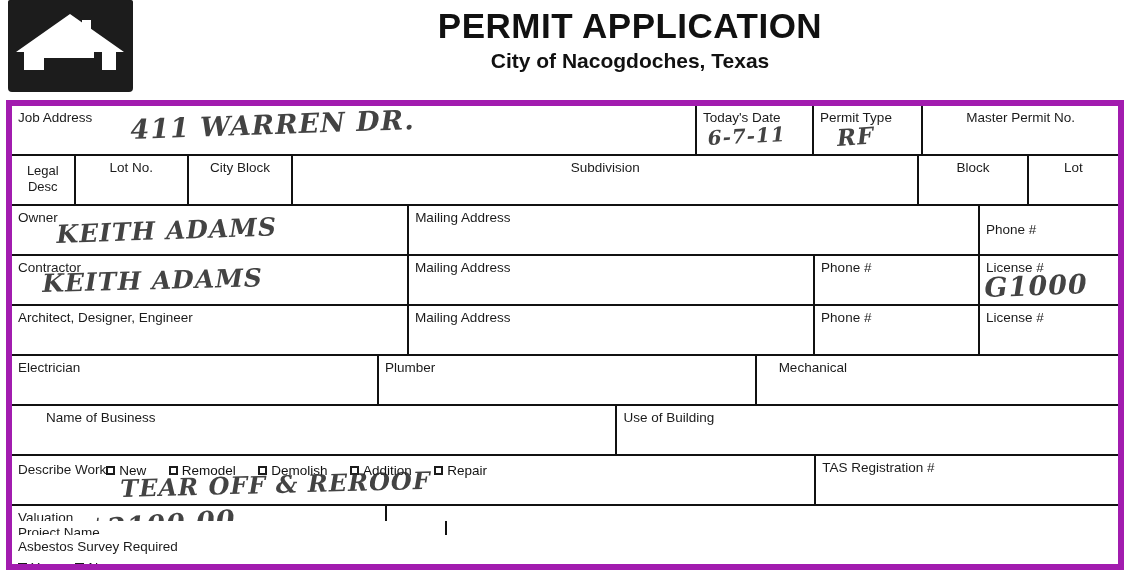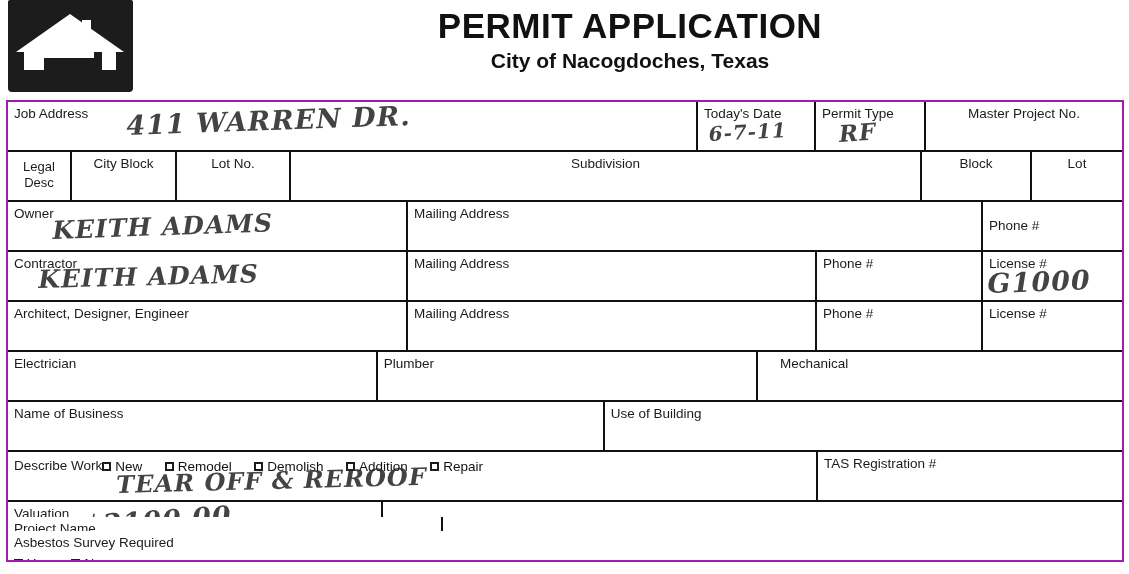--- a/index.html
+++ b/index.html
@@ -55,21 +55,21 @@
     line-height: 30px;
     margin-top: 2px;
   }
 
   
   .form {
     position: absolute;
     left: 6px;
     top: 100px;
     width: 1118px;
-    border: 2px solid #a21caf;
+    border: 6px solid #a21caf;
     box-sizing: border-box;
   }
   .row {
     display: flex;
     border-bottom: 2px solid #111;
     box-sizing: border-box;
   }
   .row:last-child { border-bottom: none; }
   .cell {
     position: relative;
@@ -155,35 +155,35 @@
       </div>
       <div class="cell" style="width:118px;">
         <div class="lbl">Today's Date</div>
         <div class="hw" style="left:10px; top:20px; font-size:20px; transform:rotate(-3deg);">6-7-11</div>
       </div>
       <div class="cell" style="width:110px;">
         <div class="lbl">Permit Type</div>
         <div class="hw" style="left:22px; top:18px; font-size:23px; transform:rotate(-4deg);">RF</div>
       </div>
       <div class="cell" style="width:196px;">
-        <div class="lbl center">Master Project No.</div>
+        <div class="lbl center">Master Permit No.</div>
         <div class="hw" style="left:16px; top:20px; font-size:20px;"></div>
       </div>
     </div>
 
     <div class="row row-h50">
       <div class="cell" style="width:64px; padding-top:7px;">
         <div class="lbl small center">Legal</div>
         <div class="lbl small center">Desc</div>
       </div>
+      <div class="cell" style="width:114px;">
+        <div class="lbl center">Lot No.</div>
+      </div>
       <div class="cell" style="width:105px;">
         <div class="lbl center">City Block</div>
-      </div>
-      <div class="cell" style="width:114px;">
-        <div class="lbl center">Lot No.</div>
       </div>
       <div class="cell" style="width:631px;">
         <div class="lbl center">Subdivision</div>
       </div>
       <div class="cell" style="width:110px;">
         <div class="lbl center">Block</div>
       </div>
       <div class="cell" style="width:90px;">
         <div class="lbl center">Lot</div>
       </div>
@@ -241,21 +241,21 @@
       </div>
       <div class="cell" style="width:386px;">
         <div class="lbl">Plumber</div>
       </div>
       <div class="cell" style="width:353px;margin-left:16px;">
         <div class="lbl">Mechanical</div>
       </div>
     </div>
 
     <div class="row row-h50">
-      <div class="cell" style="width:638px;">
+      <div class="cell" style="width:638px;margin-left:28px;">
         <div class="lbl">Name of Business</div>
       </div>
       <div class="cell" style="width:553px;">
         <div class="lbl">Use of Building</div>
       </div>
     </div>
 
     <div class="row row-h50">
       <div class="cell" style="width:810px;">
         <div style="display:flex; align-items:center;">

